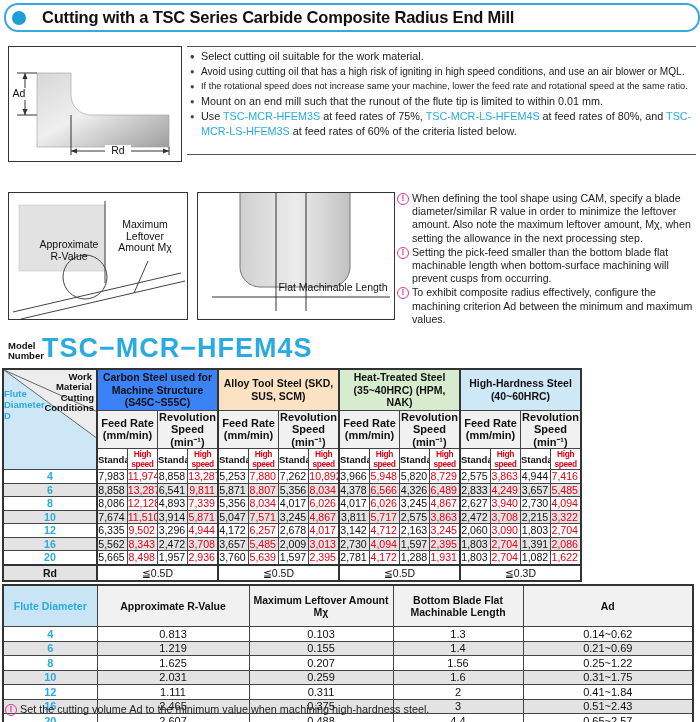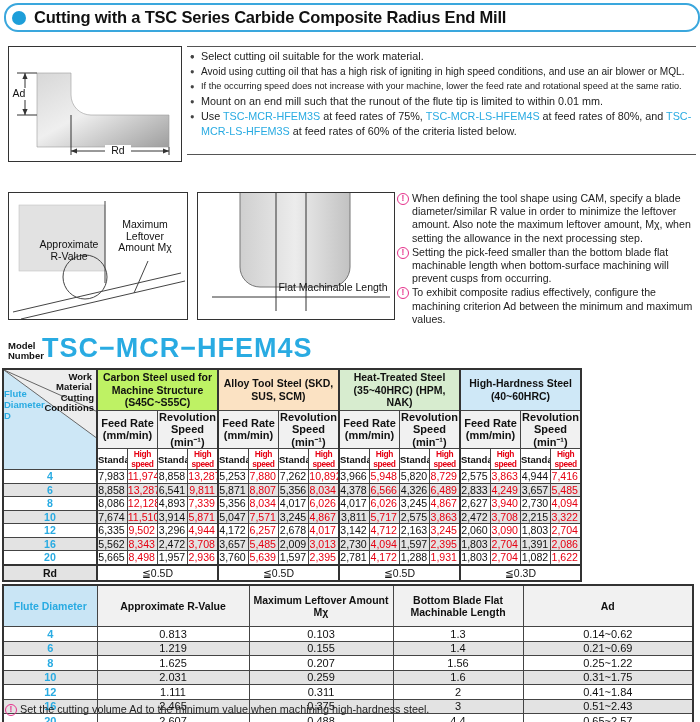--- a/index.html
+++ b/index.html
@@ -2,21 +2,21 @@
 <html><head>
 <meta charset="utf-8">
 <style>
   html,body{margin:0;padding:0;}
   body{width:700px;height:722px;position:relative;background:#fff;color:#111;
        font-family:"Liberation Sans", sans-serif;}
   .abs{position:absolute;}
 
   
   .title-box{left:4px;top:3px;width:686px;height:25px;border:2px solid #3aa7dd;
-             border-radius:14px;display:flex;align-items:center;padding-left:6px;gap:8px;background:#fff;}
+             border-radius:14px;display:flex;align-items:center;padding-left:6px;gap:16px;background:#fff;}
   .title-dot{width:14px;height:14px;border-radius:50%;background:#1d9ed9;flex:0 0 14px;}
   .title-text{font-size:16.5px;font-weight:bold;letter-spacing:-0.2px;white-space:nowrap;}
 
   
   .rule{height:0;border-top:1px solid #555;}
 
   
   .unotes{left:190px;top:49px;width:508px;}
   .unote{position:relative;padding-left:11px;font-size:10.8px;line-height:15px;color:#222;}
   .unote.sm1{font-size:10.1px;}
@@ -39,21 +39,21 @@
   
   .model-label{left:8px;top:341px;font-size:9.5px;font-weight:bold;line-height:10px;white-space:pre-line;}
   .model-value{left:42px;top:333px;font-size:27px;font-weight:bold;color:#29abe2;letter-spacing:1px;}
 
   
   table{border-collapse:collapse;table-layout:fixed;background:#fff;}
   .t1{left:2px;top:368px;width:580px;border:2px solid #333;}
   .t1 th,.t1 td{border:1px solid #444;padding:0;text-align:center;overflow:hidden;}
   .t1 .gl{border-left:2px solid #333;}
   .t1 .ghdr{height:27px;font-size:10.5px;font-weight:bold;line-height:12.5px;padding:1px 2px;}
-  .g0{background:#bef264;} .g1{background:#fbe2c3;} .g2{background:#d7eccf;} .g3{background:#cfe8f7;}
+  .g0{background:#3b82f6;} .g1{background:#fbe2c3;} .g2{background:#d7eccf;} .g3{background:#cfe8f7;}
   .t1 .sub{height:26px;font-size:11px;font-weight:bold;background:#f1f1f1;
            white-space:pre-line;line-height:12.5px;}
   .t1 .std{height:12px;font-size:9.5px;font-weight:bold;background:#fff;}
   .t1 .hsh{font-size:8.4px;color:#e60012;letter-spacing:-0.4px;}
   .t1 tbody td{height:12.5px;font-size:10.6px;}
   .t1 td.num{text-align:right;padding-right:2px;}
   .t1 td.hs{color:#e60012;}
   td.flute{color:#29abe2;font-weight:bold;font-size:11.5px;}
   tr.alt td{background:#e3e3e3;}
   .t1 tfoot td{height:14px;font-size:10.5px;border-top:2px solid #333;}
@@ -112,21 +112,21 @@
   <span class="dlab" style="left:96px;top:98px;width:26px;background:#fff;">Rd</span>
 </div>
 
 <div class="abs rule" style="left:187px;top:46px;width:509px;"></div>
 <div class="abs rule" style="left:187px;top:154px;width:509px;"></div>
 
 <div class="abs unotes">
   <div class="unote"><span class="b">●</span></div>
   <div class="unote"><span class="b">●</span><span>Select cutting oil suitable for the work material.</span></div>
   <div class="unote sm1"><span class="b">●</span><span>Avoid using cutting oil that has a high risk of igniting in high speed conditions, and use an air blower or MQL.</span></div>
-  <div class="unote sm2"><span class="b">●</span><span>If the occurring speed does not increase with your machine, lower the feed rate and rotational speed at the same ratio.</span></div>
+  <div class="unote sm2"><span class="b">●</span><span>If the rotational speed does not increase same your machine, lower the feed rate and rotational speed at the same ratio.</span></div>
   <div class="unote"><span class="b">●</span><span>Mount on an end mill such that the runout of the flute tip is limited to within 0.01 mm.</span></div>
   <div class="unote">
     <span class="b">●</span><span>Use </span><span class="lnk">TSC-MCR-HFEM3S</span><span> at feed rates of 75%, </span><span class="lnk">TSC-MCR-LS-HFEM4S</span><span> at feed rates of 80%, and </span><span class="lnk">TSC-MCR-LS-HFEM3S</span><span> at feed rates of 60% of the criteria listed below.</span>
   </div>
 </div>
 
 <div class="abs dbox" style="left:8px;top:192px;width:178px;height:126px;">
   <svg width="178" height="126" viewBox="0 0 178 126">
     <rect x="10" y="12" width="86" height="66" fill="#e2e2e2" stroke="#c2c2c2" stroke-width="0.6"></rect>
     <line x1="96" y1="8" x2="96" y2="90" stroke="#444" stroke-width="1"></line>

